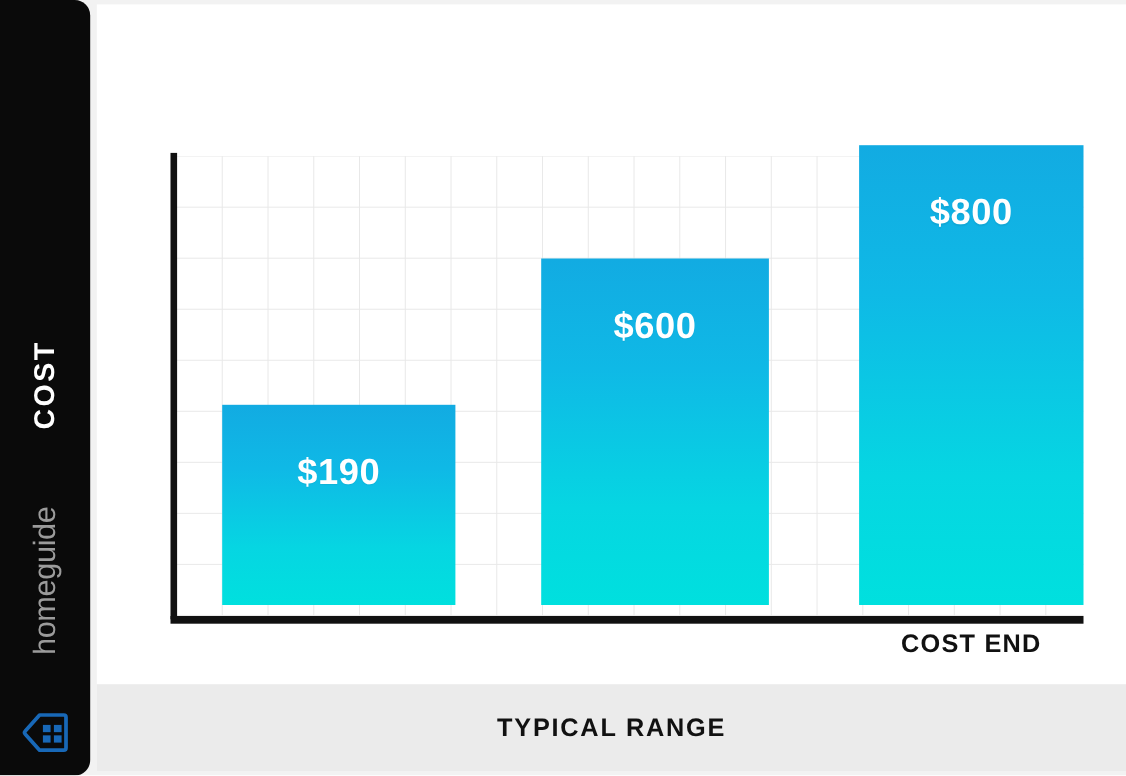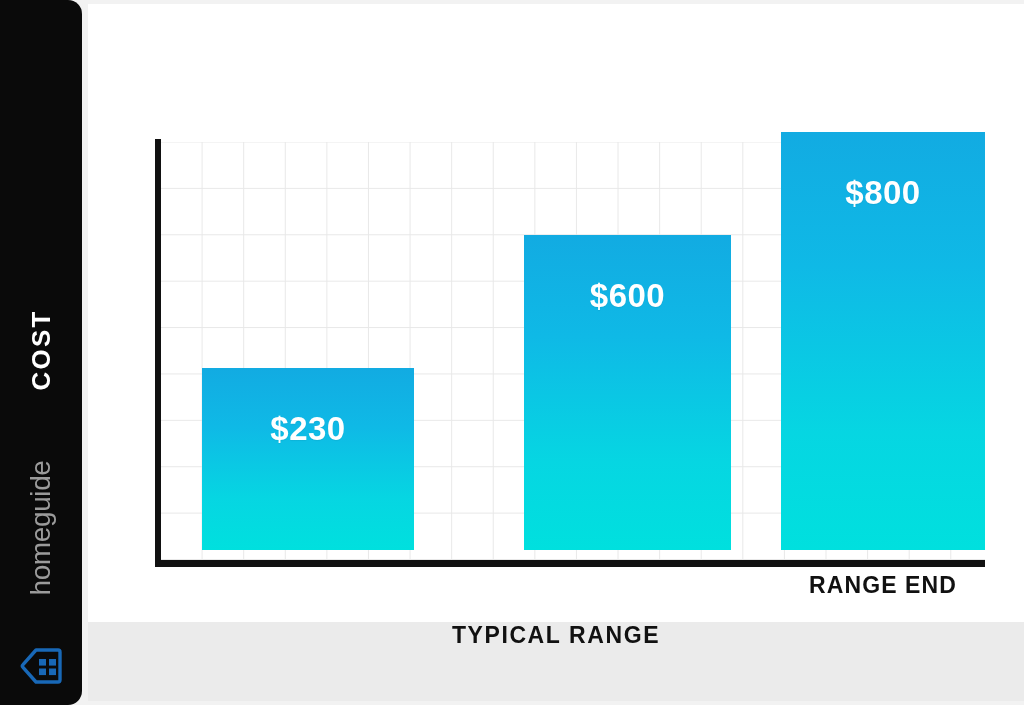--- a/index.html
+++ b/index.html
@@ -175,20 +175,21 @@
 
   
   .footer {
     position: absolute;
     left: 0;
     top: 618px;
     width: 936px;
     height: 79px;
     background: #ebebeb;
     display: flex;
+    align-items: center;
     justify-content: center;
   }
   .footer-label {
     font-size: 23px;
     font-weight: bold;
     color: #111111;
     letter-spacing: 1.6px;
   }
 </style>
 </head>
@@ -217,37 +218,37 @@
   <div class="card">
 
 
     <div class="plot-wrap">
       <div class="grid"></div>
       <div class="y-axis"></div>
 
       <div class="bars">
 
         <div class="bar" style="left:42px; width:212px; height:182px;">
-          <div class="bar-value" style="top:42px;">$230</div>
+          <div class="bar-value" style="top:42px;">$190</div>
         </div>
 
-        <div class="bar" style="left:332px; width:207px; height:315px;margin-left:32px;">
+        <div class="bar" style="left:332px; width:207px; height:315px;">
           <div class="bar-value" style="top:42px;">$600</div>
         </div>
 
         <div class="bar" style="left:621px; width:204px; height:418px;">
           <div class="bar-value" style="top:42px;">$800</div>
         </div>
       </div>
 
       <div class="x-axis"></div>
     </div>
 
     <div class="cat-labels">
-      <div class="cat-label" style="left:626px; width:204px;">RANGE END</div>
+      <div class="cat-label" style="left:626px; width:204px;">COST END</div>
     </div>
 
     <div class="footer">
       <div class="footer-label">TYPICAL RANGE</div>
     </div>
 
   </div>
 </div>
 
 </body></html>

